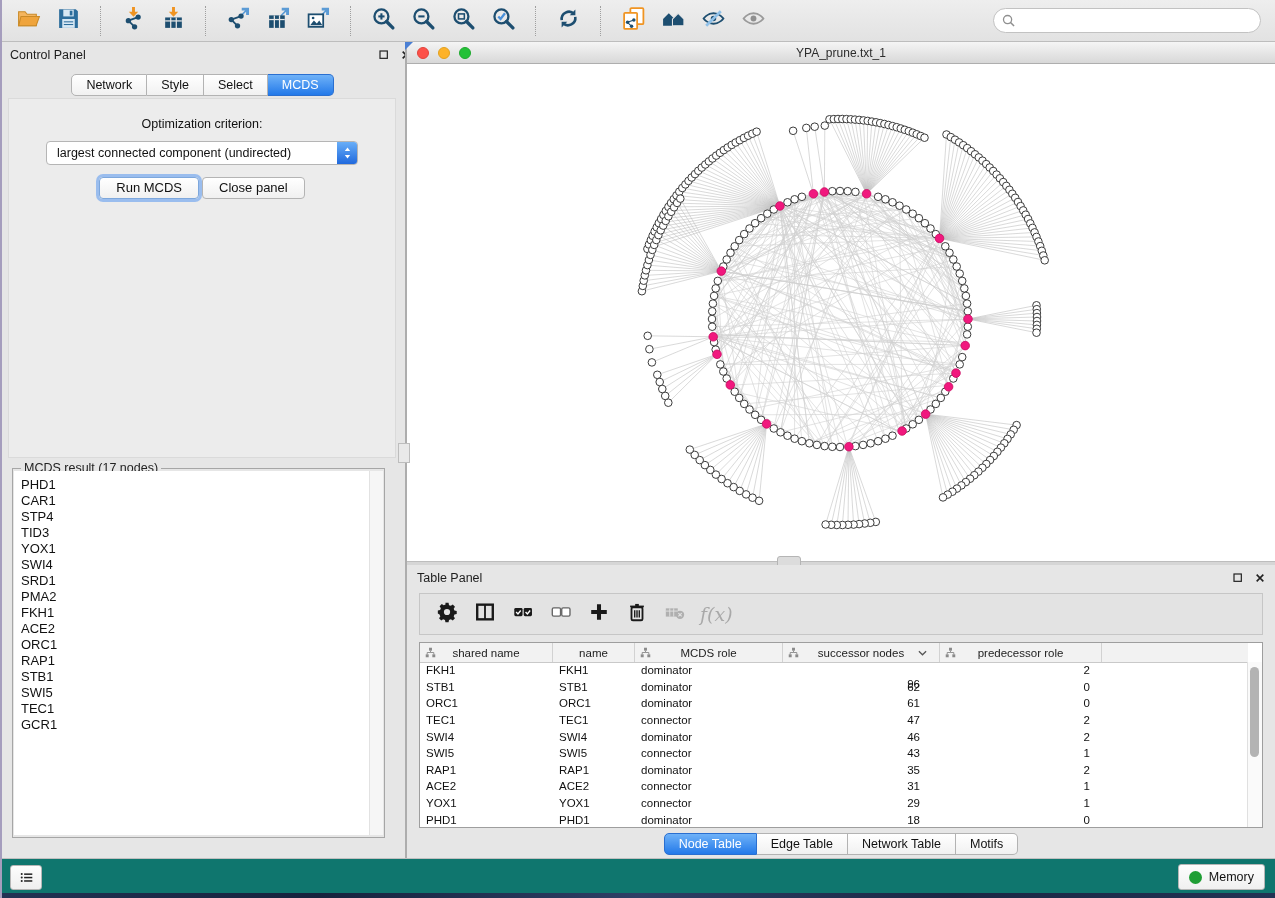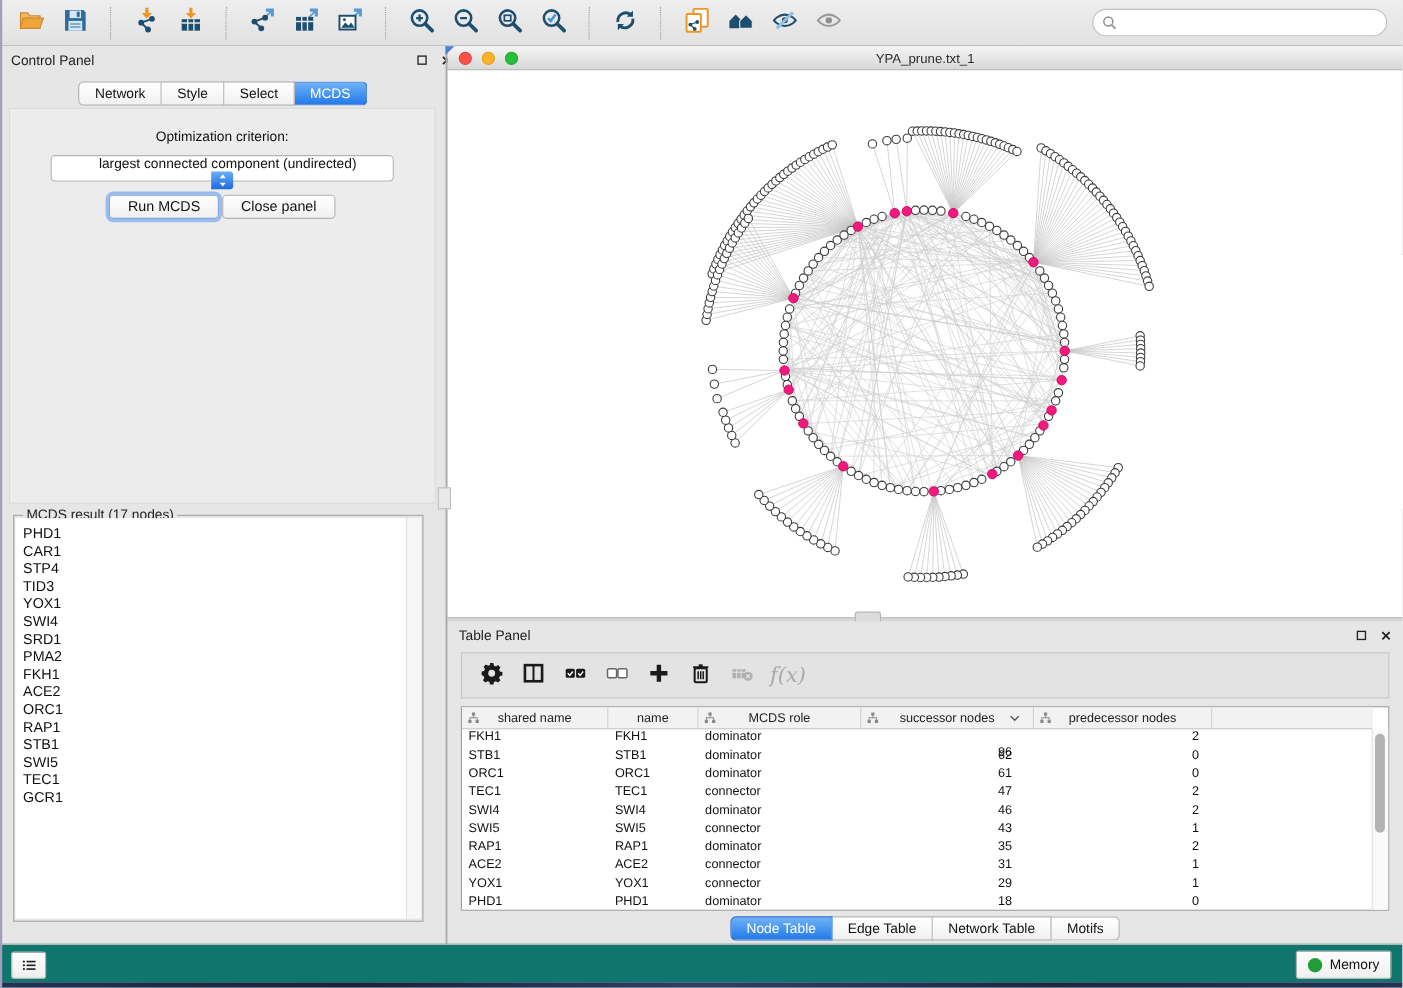--- a/index.html
+++ b/index.html
@@ -27,21 +27,21 @@
 
   .seg{display:flex;}
   .seg .seg-tab{background:linear-gradient(#ffffff,#f1f1f1);border:1px solid #b3b3b3;border-left:none;height:20px;line-height:20px;font-size:12.5px;padding:0 14px;color:#111;cursor:default;}
   .seg .seg-tab:first-child{border-left:1px solid #b3b3b3;border-radius:5px 0 0 5px;}
   .seg .seg-tab:last-child{border-radius:0 5px 5px 0;}
   .seg .seg-tab.active{background:linear-gradient(#6fb2f8,#2379e9);border-color:#2a6fd0;color:#fff;}
   #cp-tabs{position:absolute;left:0;top:32px;width:405px;display:flex;justify-content:center;}
 
   #mcds-content{position:absolute;left:8px;top:56px;width:388px;height:360px;background:#ececec;border:1px solid #dadada;box-sizing:border-box;}
   #opt-label{margin-top:18px;text-align:center;font-size:12.5px;color:#111;}
-  #criterion-select{position:relative;margin:10px auto 0 auto;width:312px;height:24px;background:#fff;border:1px solid #b5b5b5;border-radius:4px;box-sizing:border-box;display:flex;align-items:center;flex-direction:column;}
+  #criterion-select{position:relative;margin:10px auto 0 auto;width:312px;height:24px;background:#fff;border:1px solid #b5b5b5;border-radius:4px;box-sizing:border-box;display:flex;align-items:center;}
   #criterion-value{flex:1;font-size:12.5px;padding-left:10px;color:#111;white-space:nowrap;}
   #criterion-stepper{width:20px;height:22px;background:linear-gradient(#68aef8,#2069dd);border-radius:0 3px 3px 0;display:flex;align-items:center;justify-content:center;}
   #criterion-stepper svg{width:11px;height:16px;}
   #mcds-buttons{margin-top:12px;display:flex;justify-content:center;gap:3px;}
   .mac-btn{height:22px;line-height:20px;background:linear-gradient(#ffffff,#f0f0f0);border:1px solid #b4b4b4;border-radius:4px;font-size:13px;padding:0 16px;color:#111;}
   .mac-btn.focus-ring{box-shadow:0 0 0 3px rgba(110,165,240,.65);border-color:#7da7dc;}
 
   #result-group{position:absolute;left:12px;top:426px;width:373px;height:370px;border:1px solid #a6a6a6;box-sizing:border-box;}
   #result-group-title{position:absolute;left:8px;top:-8px;background:#e6e6e6;padding:0 3px;font-size:12.5px;color:#222;}
   #result-list{position:absolute;left:1px;top:2px;width:356px;height:364px;background:#fff;overflow:hidden;padding:6px 0 0 7px;box-sizing:border-box;}
@@ -1195,21 +1195,21 @@
                 <path d="M1 1l4 4 4-4" stroke="#555" fill="none" stroke-width="1.4"></path>
               </svg>
             </div>
             <div class="th-cell" style="width: 162px;">
               <svg class="shared-ic" viewBox="0 0 12 12">
                 <rect x="4.4" y="0.8" width="3.2" height="3.2" fill="#8a8a8a"></rect>
                 <rect x="0.8" y="8" width="3.2" height="3.2" fill="#8a8a8a"></rect>
                 <rect x="8" y="8" width="3.2" height="3.2" fill="#8a8a8a"></rect>
                 <path d="M6 4v2M6 6H2.4v2M6 6h3.6v2" stroke="#8a8a8a" fill="none" stroke-width="1"></path>
               </svg>
-              <span>predecessor nodes</span>
+              <span>predecessor role</span>
             </div>
             <div class="th-cell" style="flex: 1 1 0%; border-right: none;"></div>
           </div>
         <div id="table-rows">
             <div class="t-row">
               <div class="t-cell" style="width: 133px; padding-left: 6px;">FKH1</div>
               <div class="t-cell" style="width: 82px; padding-left: 6px;">FKH1</div>
               <div class="t-cell" style="width: 148px; padding-left: 6px;">dominator</div>
               <div class="t-cell num" style="width: 157px; padding-left: 0px; padding-right: 20px; margin-top: 28px;">96</div>
               <div class="t-cell num" style="width: 162px; padding-left: 0px; padding-right: 12px;">2</div>

